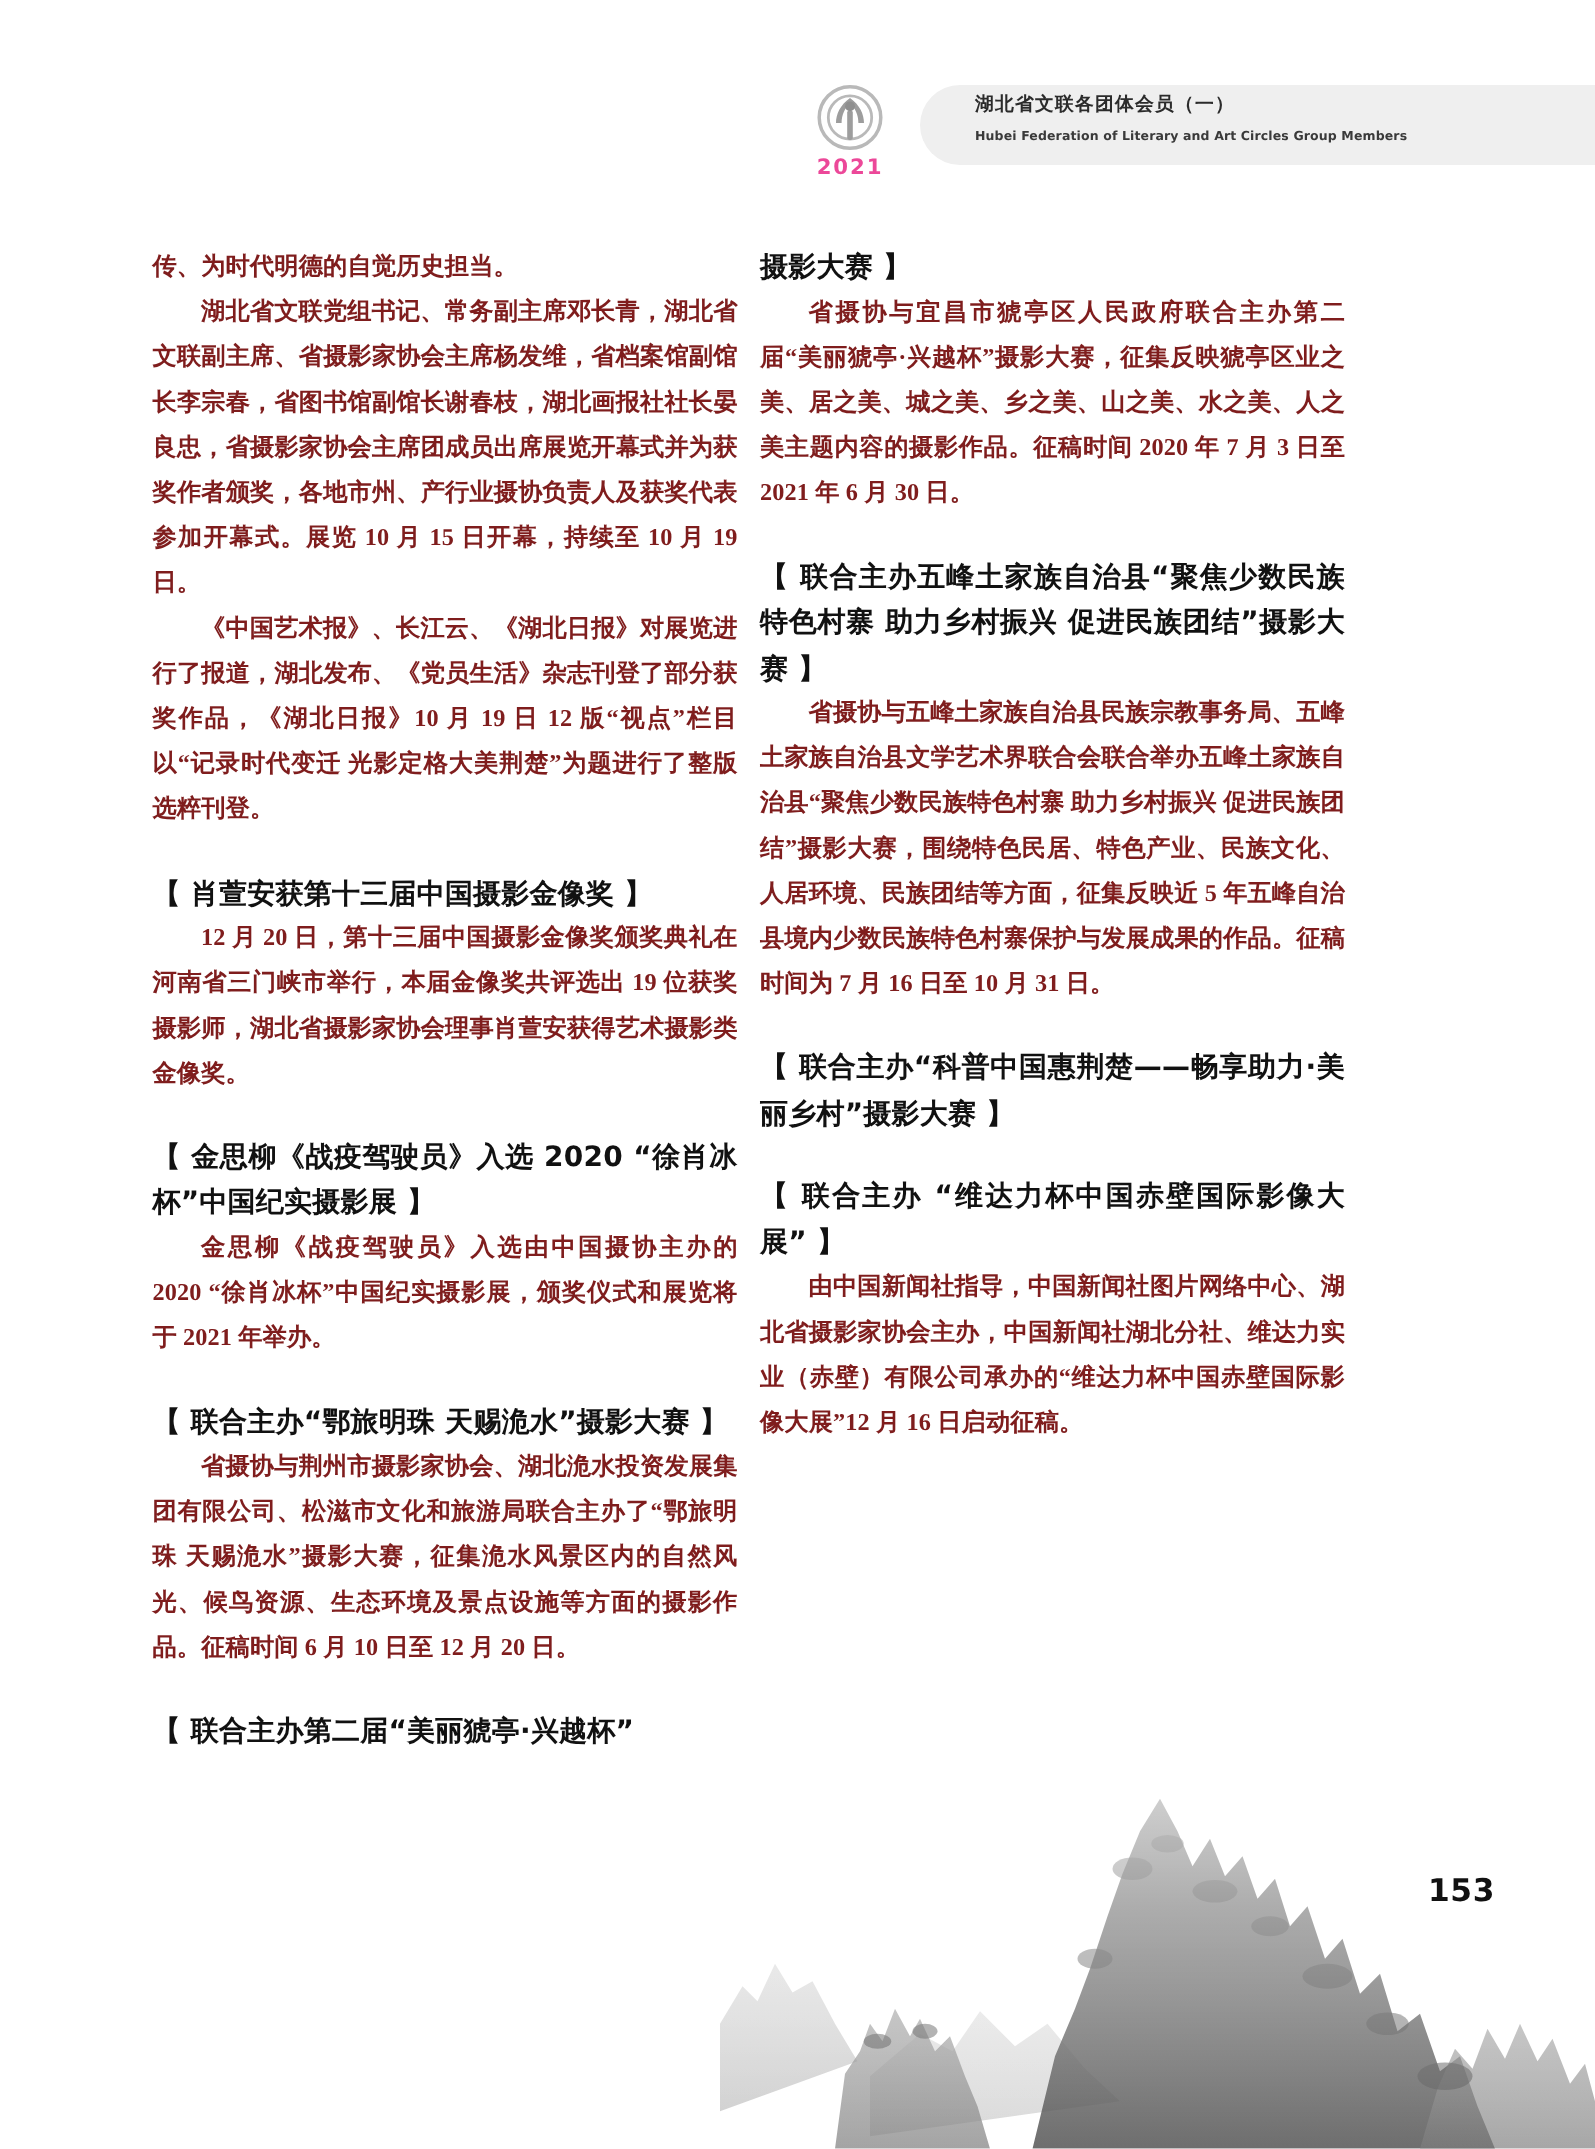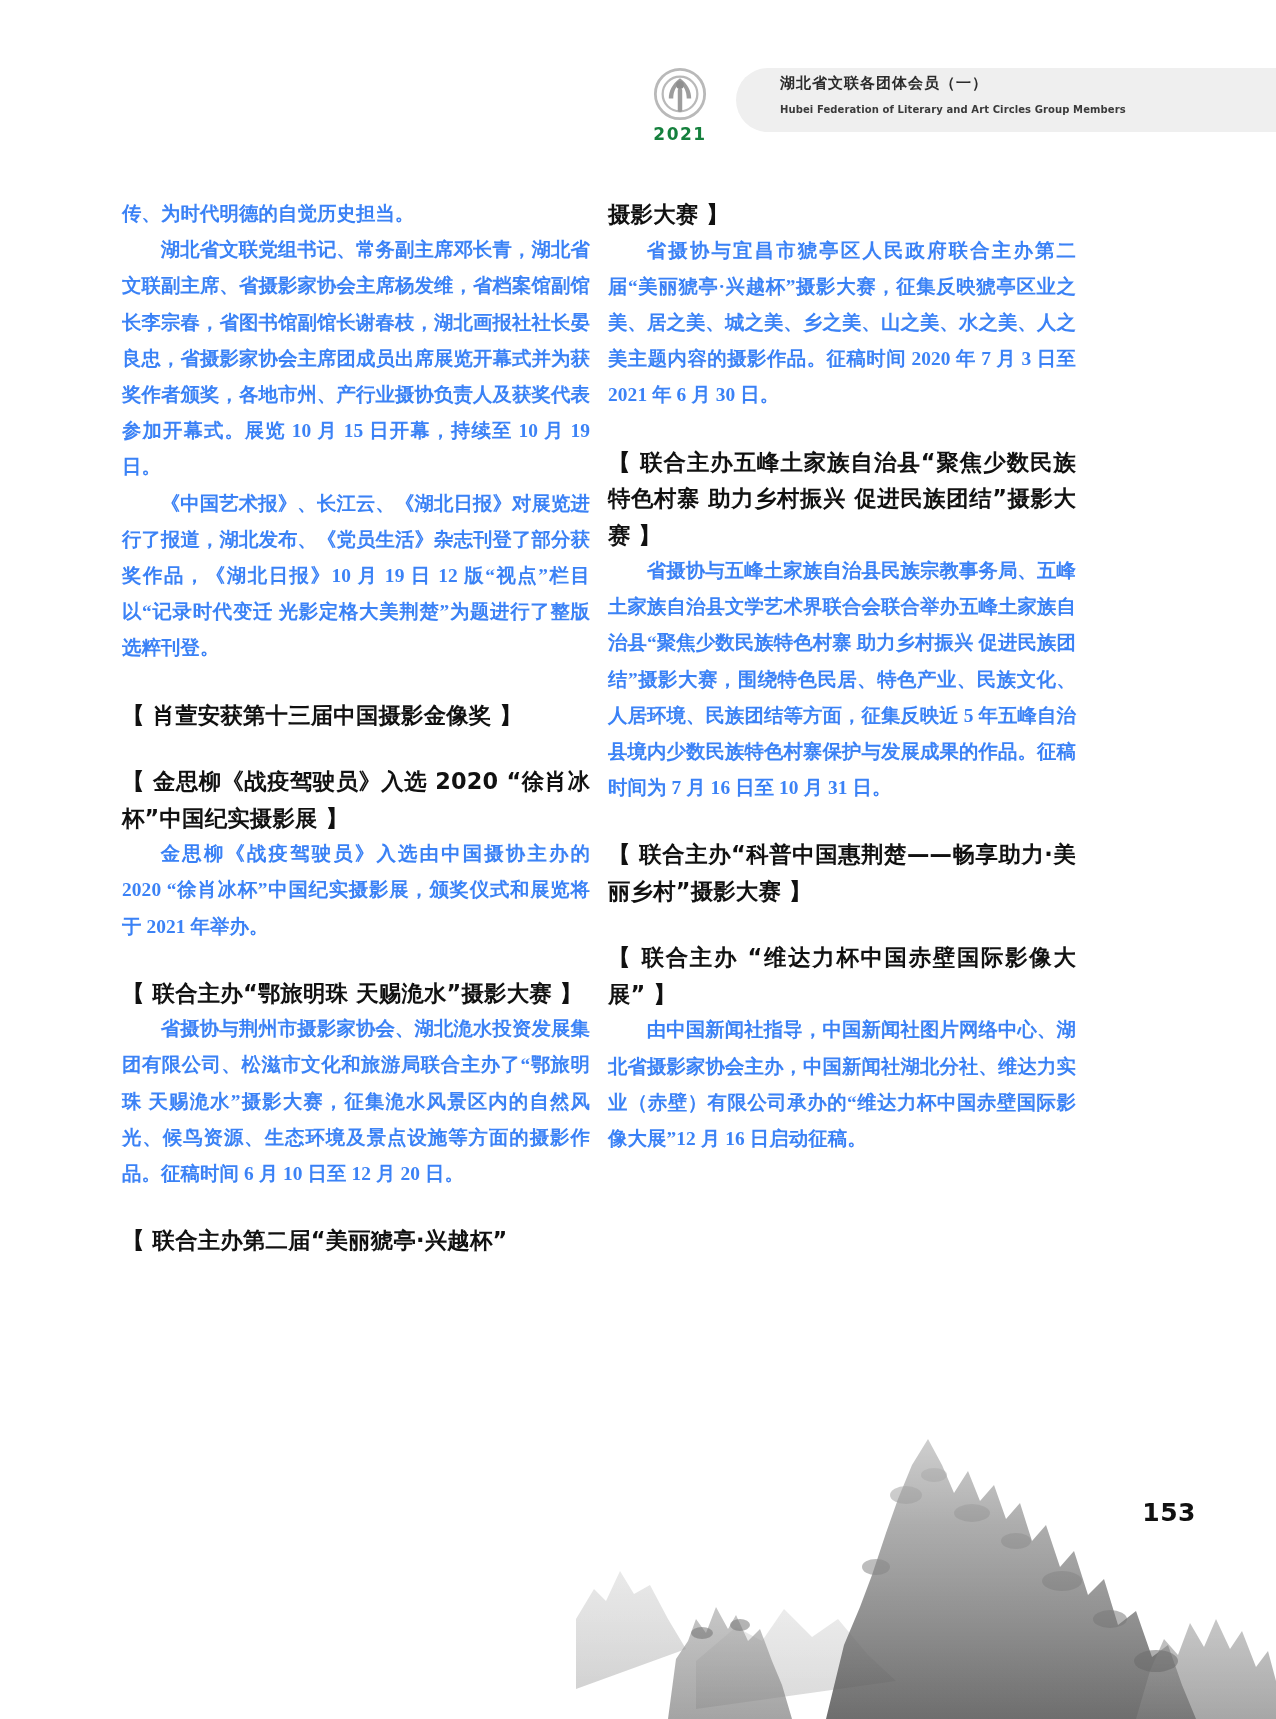--- a/index.html
+++ b/index.html
@@ -52,21 +52,21 @@
     width: 56px;
     height: 56px;
     margin: 0 auto;
     display: block;
   }
   #logo-year {
     font-family: "DejaVu Sans", sans-serif;
     font-weight: bold;
     font-size: 17px;
     letter-spacing: 1.5px;
-    color: #15803d;
+    color: #ec4899;
     margin-top: 2px;
   }
   #header-cn {
     position: absolute;
     left: 780px;
     top: 6px;
     font-family: "DejaVu Sans", sans-serif;
     font-weight: bold;
     font-size: 15px;
     letter-spacing: 1px;
@@ -97,21 +97,21 @@
   
   .para {
     font-family: "Liberation Serif", "DejaVu Serif", serif;
     font-weight: bold;
     font-size: 19.4px;
     line-height: 36.2px;
     text-align: justify;
     text-align-last: left;
     text-justify: inter-ideograph;
     margin: 0;
-    color: #3b82f6;
+    color: #7f1d1d;
     letter-spacing: 0.1px;
   }
   .para.indent { text-indent: 2em; }
   .para + .para { margin-top: 0; }
 
   .heading {
     font-family: "DejaVu Sans", sans-serif;
     font-weight: bold;
     font-size: 22.4px;
     line-height: 36.5px;
@@ -168,20 +168,21 @@
     <div id="header-cn">湖北省文联各团体会员（一）</div>
     <div id="header-en">Hubei Federation of Literary and Art Circles Group Members</div>
   </div>
 
   <div class="column" id="col-left">
       <p class="para">传、为时代明德的自觉历史担当。</p>
       <p class="para indent">湖北省文联党组书记、常务副主席邓长青，湖北省文联副主席、省摄影家协会主席杨发维，省档案馆副馆长李宗春，省图书馆副馆长谢春枝，湖北画报社社长晏良忠，省摄影家协会主席团成员出席展览开幕式并为获奖作者颁奖，各地市州、产行业摄协负责人及获奖代表参加开幕式。展览 10 月 15 日开幕，持续至 10 月 19 日。</p>
       <p class="para indent">《中国艺术报》、长江云、《湖北日报》对展览进行了报道，湖北发布、《党员生活》杂志刊登了部分获奖作品，《湖北日报》10 月 19 日 12 版“视点”栏目以“记录时代变迁 光影定格大美荆楚”为题进行了整版选粹刊登。</p>
       <div class="gap-before-heading"></div>
       <div class="heading">【 肖萱安获第十三届中国摄影金像奖 】</div>
+      <p class="para indent">12 月 20 日，第十三届中国摄影金像奖颁奖典礼在河南省三门峡市举行，本届金像奖共评选出 19 位获奖摄影师，湖北省摄影家协会理事肖萱安获得艺术摄影类金像奖。</p>
       <div class="gap-before-heading"></div>
       <div class="heading">【 金思柳《战疫驾驶员》入选 2020 “徐肖冰杯”中国纪实摄影展 】</div>
       <p class="para indent">金思柳《战疫驾驶员》入选由中国摄协主办的 2020 “徐肖冰杯”中国纪实摄影展，颁奖仪式和展览将于 2021 年举办。</p>
       <div class="gap-before-heading"></div>
       <div class="heading">【 联合主办“鄂旅明珠 天赐洈水”摄影大赛 】</div>
       <p class="para indent">省摄协与荆州市摄影家协会、湖北洈水投资发展集团有限公司、松滋市文化和旅游局联合主办了“鄂旅明珠 天赐洈水”摄影大赛，征集洈水风景区内的自然风光、候鸟资源、生态环境及景点设施等方面的摄影作品。征稿时间 6 月 10 日至 12 月 20 日。</p>
       <div class="gap-before-heading"></div>
       <div class="heading">【 联合主办第二届“美丽猇亭·兴越杯”</div>
     </div>
 

